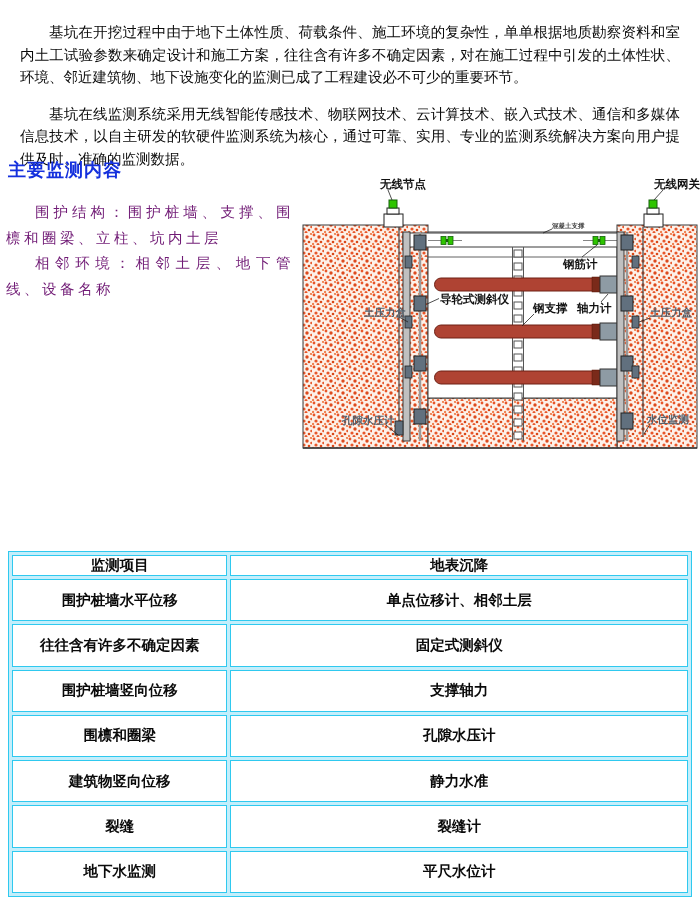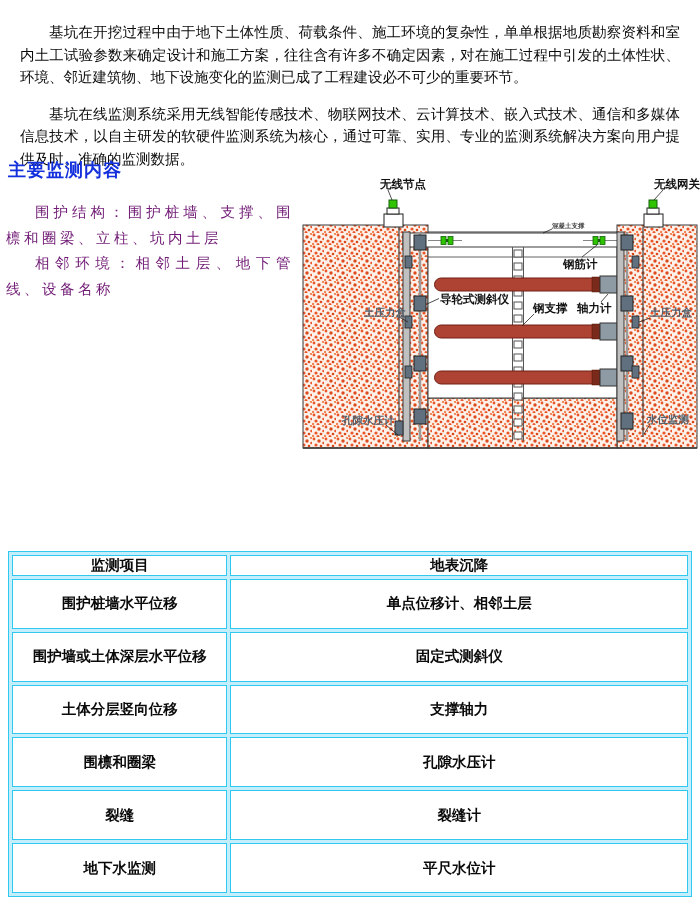--- a/index.html
+++ b/index.html
@@ -221,32 +221,36 @@
         <th>监测项目</th>
         <th>地表沉降</th>
       </tr>
     </thead>
     <tbody>
         <tr>
           <td>围护桩墙水平位移</td>
           <td>单点位移计、相邻土层</td>
         </tr>
         <tr>
-          <td>围护墙或土体深层水平位移</td>
+          <td>往往含有许多不确定因素</td>
           <td>固定式测斜仪</td>
         </tr>
         <tr>
-          <td>土体分层竖向位移</td>
+          <td>围护桩墙竖向位移</td>
           <td>支撑轴力</td>
         </tr>
         <tr>
           <td>围檩和圈梁</td>
           <td>孔隙水压计</td>
         </tr>
         <tr>
+          <td>建筑物竖向位移</td>
+          <td>静力水准</td>
+        </tr>
+        <tr>
           <td>裂缝</td>
           <td>裂缝计</td>
         </tr>
         <tr>
           <td>地下水监测</td>
           <td>平尺水位计</td>
         </tr>
       </tbody>
   </table>
 </div>

